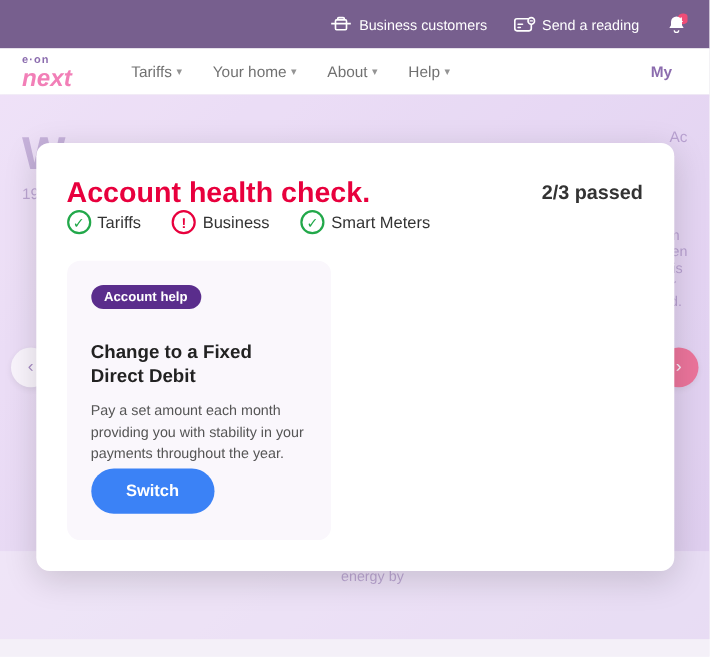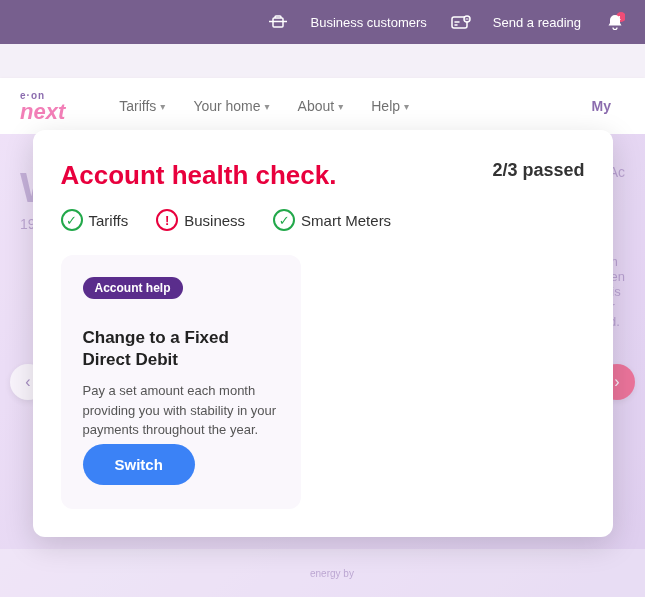--- a/index.html
+++ b/index.html
@@ -18,43 +18,42 @@
       height: 44px;
       display: flex;
       align-items: center;
       justify-content: flex-end;
       padding: 0 20px;
       gap: 24px;
     }
     .top-bar-item {
       display: flex;
       align-items: center;
-      gap: 22px;
+      gap: 6px;
       color: white;
       font-size: 13px;
       cursor: pointer;
     }
     .top-bar-icon {
       width: 20px;
       height: 20px;
       display: inline-flex;
       align-items: center;
       justify-content: center;
     }
 
     
     .main-nav {
       background: white;
-      height: 56px;
+      height: 42px;
       display: flex;
       align-items: center;
       padding: 0 20px;
       gap: 0;
       box-shadow: 0 1px 3px rgba(0,0,0,0.1);
-      margin-top: 34px;
     }
     .logo {
       margin-right: 40px;
     }
     .logo-eon {
       font-size: 10px;
       font-weight: bold;
       color: #5a2d8c;
       letter-spacing: 1px;
     }
@@ -164,21 +163,21 @@
       bottom: 0;
       left: 0;
       right: 0;
       height: 80px;
       background: rgba(255,255,255,0.3);
     }
     .bg-energy-text {
       position: absolute;
       bottom: 50px;
       left: 310px;
-      font-size: 10px;
+      font-size: 13px;
       color: #5a2d8c;
       opacity: 0.5;
     }
 
     
     .modal-overlay {
       position: absolute;
       top: 0;
       left: 0;
       right: 0;
@@ -193,22 +192,21 @@
       background: white;
       border-radius: 12px;
       padding: 30px 28px 28px;
       width: 580px;
       max-width: 95%;
       box-shadow: 0 8px 30px rgba(0,0,0,0.15);
     }
     .modal-header {
       display: flex;
       justify-content: space-between;
-      align-items: flex-start;
-      margin-bottom: 18px;
+      align-items: center;
     }
     .modal-title {
       font-size: 26px;
       font-weight: bold;
       color: #e8003d;
     }
     .modal-score {
       font-size: 18px;
       font-weight: bold;
       color: #333;

